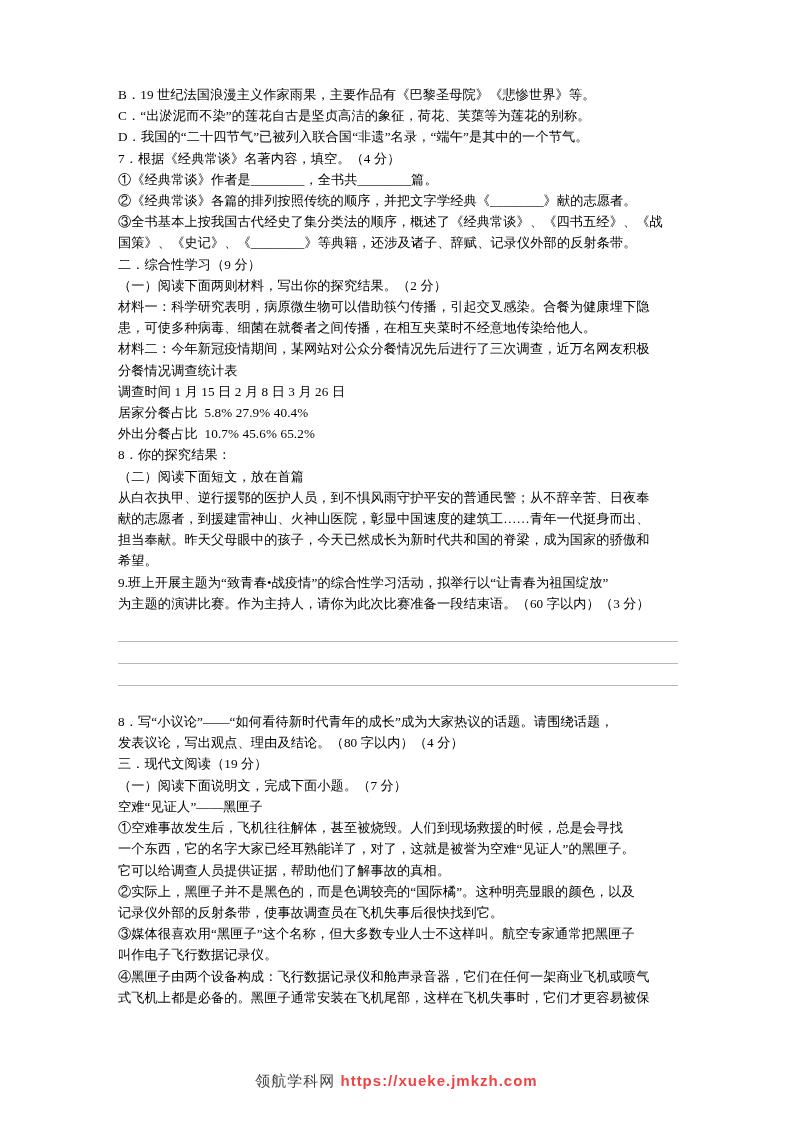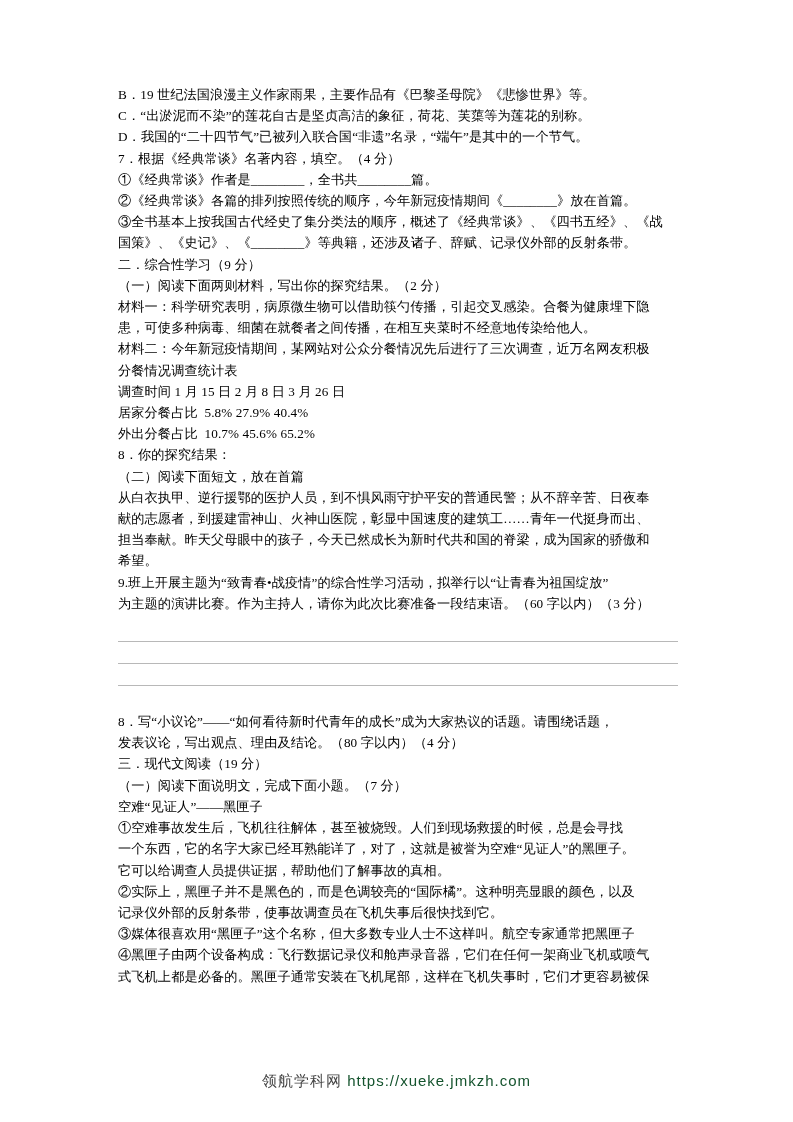--- a/index.html
+++ b/index.html
@@ -50,35 +50,36 @@
     left: 0;
     top: 1068px;
     width: 793px;
     text-align: center;
     font-family: "Liberation Sans", sans-serif;
     font-size: 15px;
     color: #444444;
     letter-spacing: 1px;
   }
   .footer .site {
-    color: #14532d;
+    color: #ef4444;
+    font-weight: bold;
   }
 </style>
 </head>
 <body>
 
 <div class="page">
 
   <div class="content">
     <div class="line">B．19 世纪法国浪漫主义作家雨果，主要作品有《巴黎圣母院》《悲惨世界》等。</div>
     <div class="line">C．“出淤泥而不染”的莲花自古是坚贞高洁的象征，荷花、芙蕖等为莲花的别称。</div>
     <div class="line">D．我国的“二十四节气”已被列入联合国“非遗”名录，“端午”是其中的一个节气。</div>
     <div class="line">7．根据《经典常谈》名著内容，填空。（4 分）</div>
     <div class="line">①《经典常谈》作者是________，全书共________篇。</div>
-    <div class="line">②《经典常谈》各篇的排列按照传统的顺序，今年新冠疫情期间《________》放在首篇。</div>
+    <div class="line">②《经典常谈》各篇的排列按照传统的顺序，并把文字学经典《________》献的志愿者。</div>
     <div class="line">③全书基本上按我国古代经史了集分类法的顺序，概述了《经典常谈》、《四书五经》、《战</div>
     <div class="line">国策》、《史记》、《________》等典籍，还涉及诸子、辞赋、记录仪外部的反射条带。</div>
     <div class="line">二．综合性学习（9 分）</div>
     <div class="line">（一）阅读下面两则材料，写出你的探究结果。（2 分）</div>
     <div class="line">材料一：科学研究表明，病原微生物可以借助筷勺传播，引起交叉感染。合餐为健康埋下隐</div>
     <div class="line">患，可使多种病毒、细菌在就餐者之间传播，在相互夹菜时不经意地传染给他人。</div>
     <div class="line">材料二：今年新冠疫情期间，某网站对公众分餐情况先后进行了三次调查，近万名网友积极</div>
     <div class="line">分餐情况调查统计表</div>
     <div class="line">调查时间 1 月 15 日 2 月 8 日 3 月 26 日</div>
     <div class="line">居家分餐占比  5.8% 27.9% 40.4%</div>
@@ -106,20 +107,21 @@
     <div class="line">发表议论，写出观点、理由及结论。（80 字以内）（4 分）</div>
     <div class="line">三．现代文阅读（19 分）</div>
     <div class="line">（一）阅读下面说明文，完成下面小题。（7 分）</div>
     <div class="line">空难“见证人”——黑匣子</div>
     <div class="line">①空难事故发生后，飞机往往解体，甚至被烧毁。人们到现场救援的时候，总是会寻找</div>
     <div class="line">一个东西，它的名字大家已经耳熟能详了，对了，这就是被誉为空难“见证人”的黑匣子。</div>
     <div class="line">它可以给调查人员提供证据，帮助他们了解事故的真相。</div>
     <div class="line">②实际上，黑匣子并不是黑色的，而是色调较亮的“国际橘”。这种明亮显眼的颜色，以及</div>
     <div class="line">记录仪外部的反射条带，使事故调查员在飞机失事后很快找到它。</div>
     <div class="line">③媒体很喜欢用“黑匣子”这个名称，但大多数专业人士不这样叫。航空专家通常把黑匣子</div>
+    <div class="line">叫作电子飞行数据记录仪。</div>
     <div class="line">④黑匣子由两个设备构成：飞行数据记录仪和舱声录音器，它们在任何一架商业飞机或喷气</div>
     <div class="line">式飞机上都是必备的。黑匣子通常安装在飞机尾部，这样在飞机失事时，它们才更容易被保</div>
   </div>
 
   <div class="footer">
     <span>领航学科网</span>
     <span class="site">https://xueke.jmkzh.com</span>
   </div>
 
 </div>

